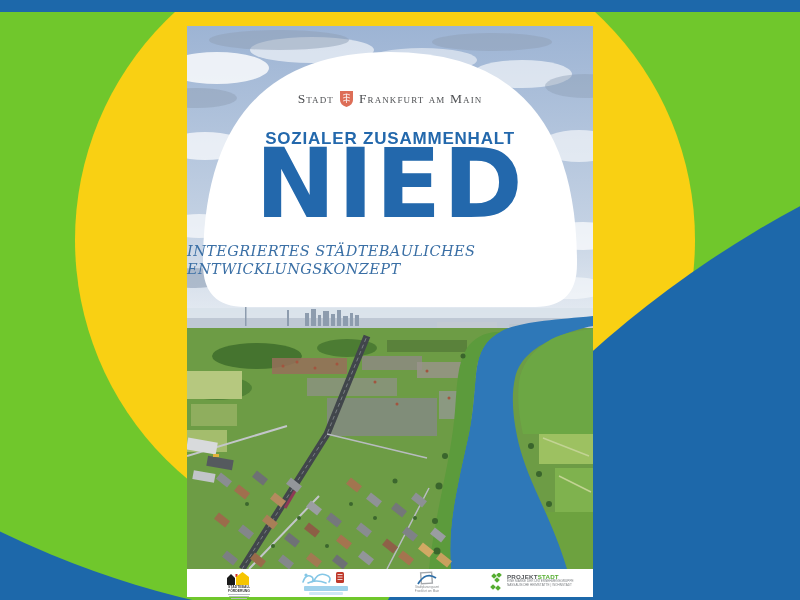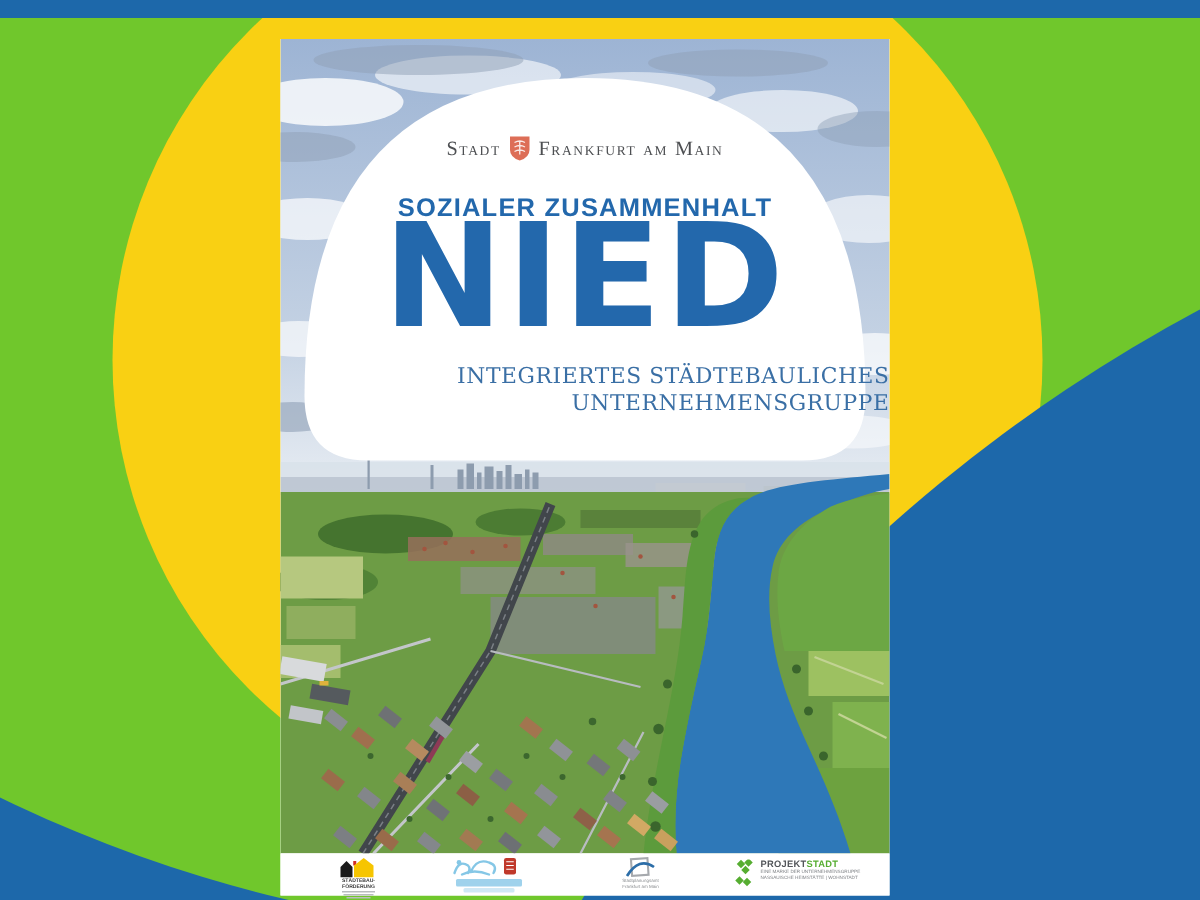--- a/index.html
+++ b/index.html
@@ -12,22 +12,22 @@
   .overlay{position:absolute;left:0;top:0;width:406px;height:543px;}
   .citylogo{position:absolute;left:0;top:62px;width:406px;height:22px;
             display:flex;align-items:center;justify-content:center;gap:5px;
             font-family:"Liberation Serif",serif;font-variant:small-caps;
             letter-spacing:1.1px;font-size:13.5px;color:#4d4f52;}
   .kicker{position:absolute;left:0;top:103px;width:406px;text-align:center;
           font-size:17px;font-weight:800;letter-spacing:0.8px;color:#2368ac;}
   .bigtitle{position:absolute;left:0;top:108px;width:406px;text-align:center;
             font-family:"DejaVu Sans",sans-serif;font-size:96px;line-height:100px;
             font-weight:bold;letter-spacing:2px;color:#2368ac;}
-  .subtitle{position:absolute;left:0;top:216px;width:406px;text-align:right;
-            font-family:"DejaVu Serif",serif;
+  .subtitle{position:absolute;left:0;top:216px;width:406px;text-align:left;
+            font-family:"DejaVu Serif",serif;font-style:italic;
             font-size:14.5px;line-height:18px;letter-spacing:0.4px;color:#3a6fa5;}
   
   .footer{position:absolute;left:0;top:543px;width:406px;height:28px;background:#ffffff;}
   .logo{position:absolute;display:flex;flex-direction:column;align-items:center;}
   .tinytext{font-size:3.4px;line-height:4px;color:#3a3a3a;font-weight:bold;text-align:center;white-space:nowrap;}
   .tinysub{font-size:3px;line-height:3.6px;color:#8a8d90;font-weight:normal;}
   .bar{background:#b9bcbf;height:1px;margin-top:1px;}
   .hessenbar1{width:44px;height:5px;border-radius:1px;background:#9fd2ec;margin-top:1px;}
   .hessenbar2{width:34px;height:2.5px;border-radius:1px;background:#cfe8f5;margin-top:1px;}
   .pslogo{flex-direction:row;align-items:flex-start;gap:3px;}
@@ -215,21 +215,21 @@
         <svg width="15" height="18" viewBox="0 0 15 18">
           <path d="M1,1 H14 V10 Q14,15 7.5,17 Q1,15 1,10 Z" fill="#dd6e57"></path>
           <path d="M4,5 Q7.5,3 11,5 M4,8 Q7.5,6 11,8 M4,11 Q7.5,9 11,11 M7.5,4 V13" stroke="#ffffff" stroke-width="0.9" fill="none" opacity="0.85"></path>
         </svg>
         <span>Frankfurt am Main</span>
       </div>
       <div class="kicker">SOZIALER ZUSAMMENHALT</div>
       <div class="bigtitle">NIED</div>
       <div class="subtitle">
         <div>INTEGRIERTES STÄDTEBAULICHES</div>
-        <div>UNTERNEHMENSGRUPPE</div>
+        <div>ENTWICKLUNGSKONZEPT</div>
       </div>
     </div>
 
     <div class="footer">
 
       <div class="logo" style="left:26px;top:3px;width:52px;">
         <svg width="30" height="13" viewBox="0 0 30 13">
           <polygon points="3,13 3,6 7,2 11,6 11,13" fill="#1a1a1a"></polygon>
           <rect x="11.5" y="2" width="2" height="3" fill="#d12e26"></rect>
           <polygon points="12,13 12,5 18.5,0 25,5 25,13" fill="#f6c500"></polygon>

